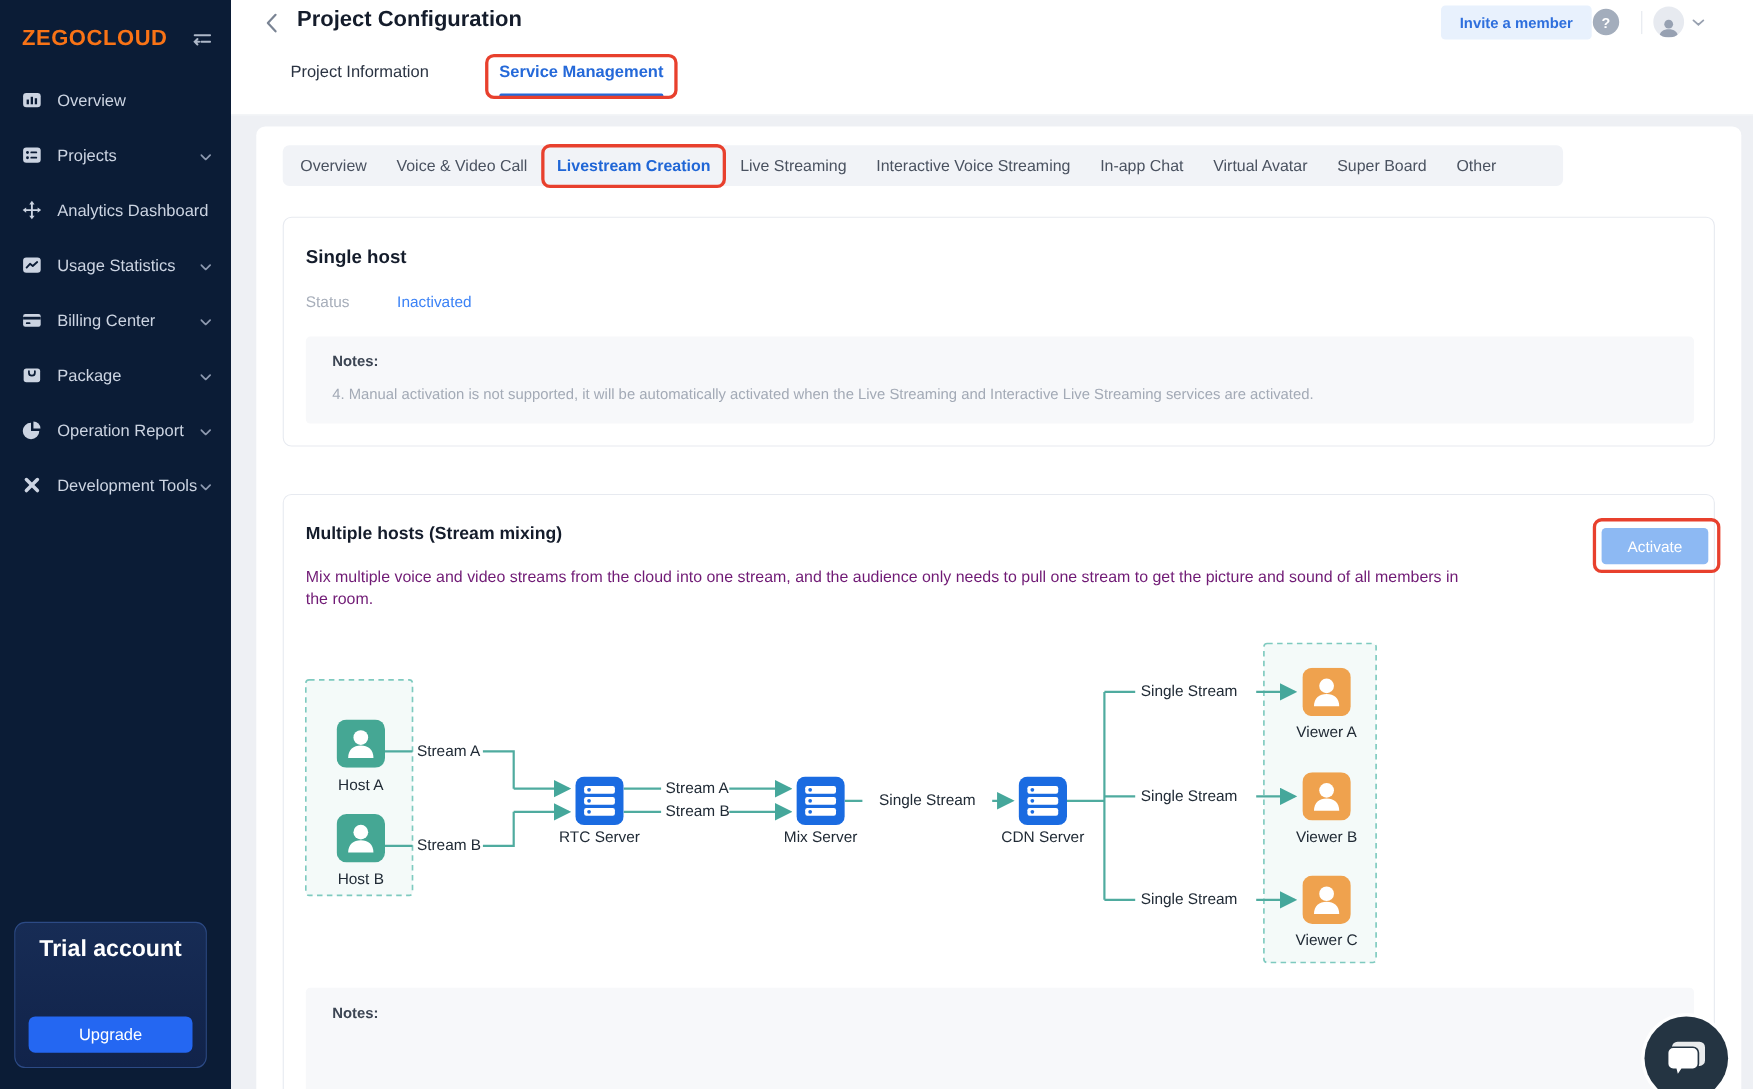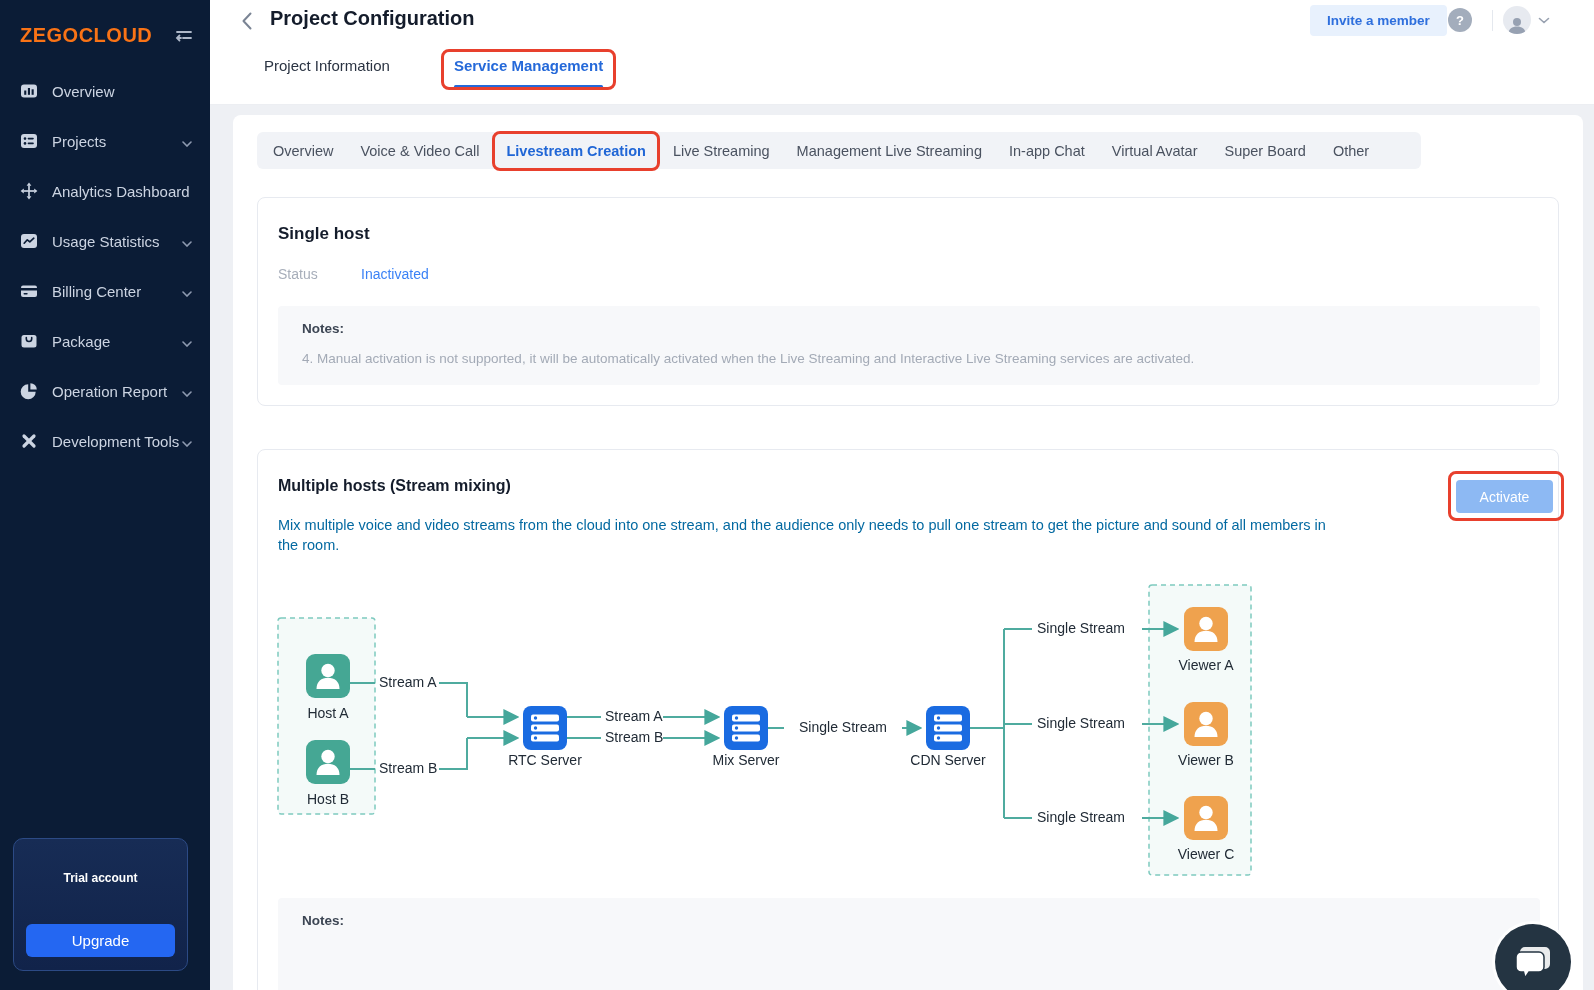--- a/index.html
+++ b/index.html
@@ -9,21 +9,21 @@
   
   .sidebar { position:absolute; left:0; top:0; width:210px; height:990px; background:#0b1c36; color:#cdd5e3; }
   .logo-row { display:flex; align-items:center; justify-content:space-between; padding:24px 16px 0 20px; }
   .logo-text { color:#f97316; font-size:20px; font-weight:bold; letter-spacing:.5px; }
   .nav { margin-top:32px; }
   .nav-item { display:flex; align-items:center; height:24px; margin-bottom:26px; padding:0 18px 0 20px; font-size:15px; color:#ccd4e2; cursor:pointer; }
   .nav-item .ic { width:18px; height:18px; margin-right:14px; flex:none; display:flex; align-items:center; justify-content:center; }
   .nav-item .chev { margin-left:auto; }
   .trial-card { position:absolute; left:13px; top:838px; width:175px; height:133px; border-radius:10px;
                 background:linear-gradient(180deg,#172c55 0%, #11234a 100%); border:1px solid #2c4a85; }
-  .trial-title { text-align:center; margin-top:32px; color:#fff; font-size:12px; font-weight:bold; }
+  .trial-title { text-align:center; margin-top:12px; color:#fff; font-size:21px; font-weight:bold; }
   .upgrade-btn { position:absolute; left:12px; right:12px; bottom:13px; height:33px; background:#2467f2; color:#fff;
                  border:none; border-radius:6px; font-size:15px; font-family:inherit; cursor:pointer; }
 
   
   .header { position:absolute; left:210px; top:0; width:1384px; height:105px; background:#fff; border-bottom:1px solid #eceef2; }
   .back-btn { position:absolute; left:26px; top:10px; width:22px; height:22px; cursor:pointer; display:flex; align-items:center; justify-content:center; }
   .page-title { position:absolute; left:60px; top:7px; font-size:20px; font-weight:bold; color:#141c2b; }
   .invite-btn { position:absolute; left:1100px; top:5px; height:31px; padding:0 17px; background:#e8f1fd; color:#2e6fdd;
                 border:none; border-radius:4px; font-size:13.5px; font-weight:bold; font-family:inherit; cursor:pointer; }
   .help-btn { position:absolute; left:1238px; top:8px; width:24px; height:24px; border-radius:50%; background:#a3adbc;
@@ -57,21 +57,21 @@
   .status-value { position:absolute; left:83px; top:0; color:#3b82f6; white-space:nowrap; }
   .notes-box { position:absolute; left:20px; background:#f7f8fa; border-radius:4px; padding:15px 24px; }
   .card1 .notes-box { top:108px; width:1262px; height:79px; }
   .card2 .notes-box { top:448px; width:1262px; height:115px; }
   .notes-title { font-size:13.5px; font-weight:bold; color:#3c4553; }
   .notes-text { margin-top:13px; font-size:13.5px; color:#a3aab6; line-height:20px; max-width:1220px; }
   .activate-wrap { position:absolute; left:1198px; top:30px; }
   .activate-btn { width:97px; height:33px; background:#8db9f3; color:#fff; border:none; border-radius:4px;
                   font-size:14px; font-family:inherit; cursor:pointer; }
   .activate-wrap .annotation { inset:-9px -11px -8px -8px; }
-  .desc { position:absolute; left:20px; top:65px; width:1070px; font-size:14.5px; color:#0369a1; line-height:20px; }
+  .desc { position:absolute; left:20px; top:65px; width:1070px; font-size:14.5px; color:#701a75; line-height:20px; }
   .diagram { position:absolute; left:13px; top:121px; }
   .dline { stroke:#4fab9f; stroke-width:2; fill:none; }
   .dtext { font-size:14px; fill:#212b36; font-family:"Liberation Sans",sans-serif; }
 
   
   .chat-fab { position:absolute; left:1495px; top:924px; width:76px; height:76px; border-radius:50%; background:#243442;
               display:flex; align-items:center; justify-content:center; cursor:pointer; box-shadow:0 0 0 3px rgba(255,255,255,.8); }
 </style>
 </head>
 <body>
@@ -249,21 +249,21 @@
 <main class="panel">
 
   <div class="subtab-bar">
     <span class="subtab">Overview</span>
     <span class="subtab">Voice &amp; Video Call</span>
     <span class="subtab active">
       <span>Livestream Creation</span>
       <span class="annotation"></span>
     </span>
     <span class="subtab">Live Streaming</span>
-    <span class="subtab">Management Live Streaming</span>
+    <span class="subtab">Interactive Voice Streaming</span>
     <span class="subtab">In-app Chat</span>
     <span class="subtab">Virtual Avatar</span>
     <span class="subtab">Super Board</span>
     <span class="subtab">Other</span>
   </div>
 
   <section class="card card1">
     <h2 class="card-title">Single host</h2>
     <div class="status-row">
       <span class="status-label">Status</span>

